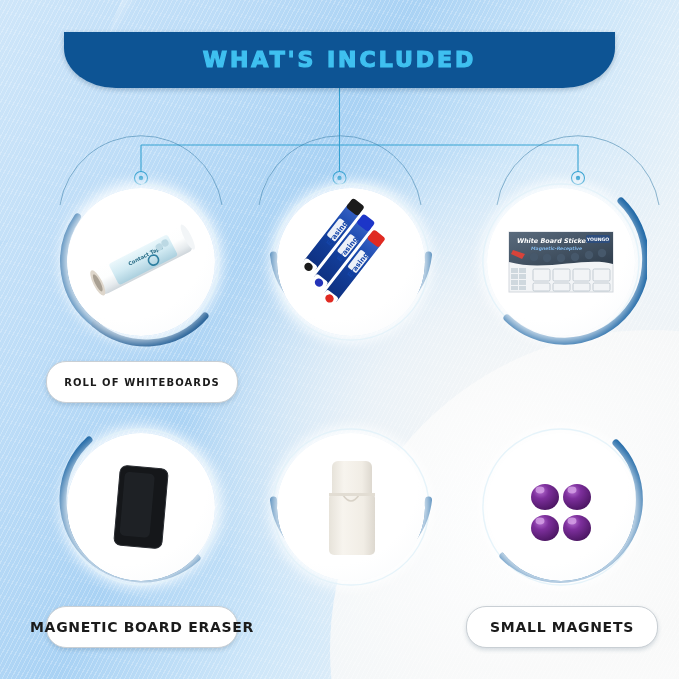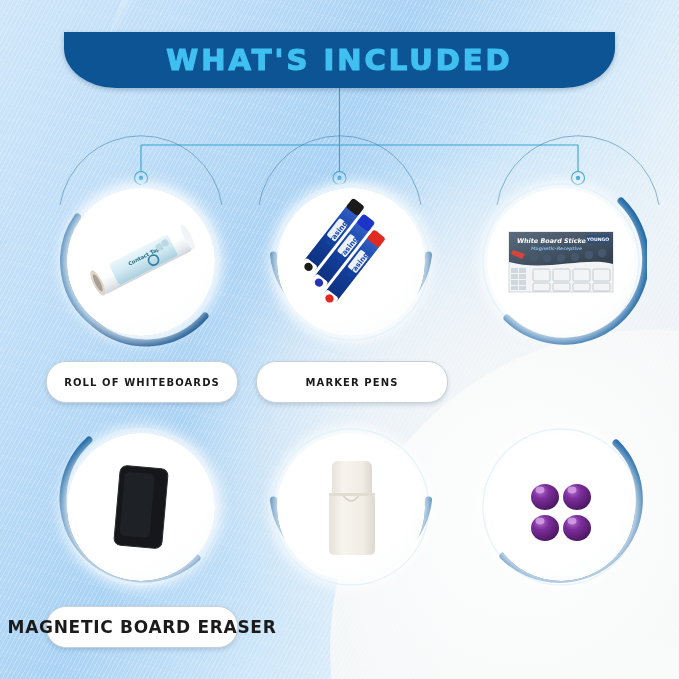--- a/index.html
+++ b/index.html
@@ -37,21 +37,21 @@
     opacity:.85;}
   .vig{position:absolute;inset:0;
     background:radial-gradient(130% 120% at 50% 44%, rgba(255,255,255,0) 58%, rgba(255,255,255,.35) 100%);}
 
   
   .banner{position:absolute;left:64px;top:32px;width:551px;height:56px;
     background:#0d5494;
     border-bottom-left-radius:52px 40px;border-bottom-right-radius:52px 40px;
     box-shadow:0 2px 5px rgba(10,50,90,.25);}
   .banner-title{position:absolute;left:0;right:0;top:4px;text-align:center;
-    font-family:"DejaVu Sans", sans-serif;font-weight:700;font-size:29px;
+    font-family:"DejaVu Sans", sans-serif;font-weight:700;font-size:22px;
     letter-spacing:3px;color:#3fc0f0;line-height:48px;
     -webkit-text-stroke:1.2px #3fc0f0;}
 
   
   .connect{position:absolute;left:0;top:0;width:679px;height:679px;}
 
   
   .cell{position:absolute;width:190px;}
   .r1{top:176px;}
   .r2{top:421px;}
@@ -66,21 +66,21 @@
     box-shadow:0 0 14px 6px rgba(255,255,255,.9);}
   .prod{position:absolute;left:12px;top:12px;width:148px;height:148px;border-radius:50%;overflow:hidden;}
 
   
   .pill{margin:13px auto 0;width:190px;height:40px;border-radius:20px;
     background:#ffffff;border:1px solid #c9cfd4;
     box-shadow:0 2px 4px rgba(40,70,100,.18);
     display:flex;align-items:center;justify-content:center;}
   .pill span{font-family:"DejaVu Sans", sans-serif;font-weight:700;
     font-size:10px;letter-spacing:1.1px;color:#1b1b1b;white-space:nowrap;}
-  .pill.small span{font-size:17px;letter-spacing:.7px;text-align:center;}
+  .pill.small span{font-size:14px;letter-spacing:.7px;text-align:center;}
 </style>
 </head>
 <body>
 
 <div id="stage">
 
   <div class="bg-base"></div>
   <div class="sw sw1"></div>
   <div class="sw sw2"></div>
   <div class="sw sw3"></div>
@@ -196,23 +196,20 @@
               <rect x="52" y="28" width="15" height="12" rx="3" fill="#e02a22"></rect>
               <rect x="52" y="104" width="15" height="9" rx="2.5" fill="#ffffff"></rect>
               <ellipse cx="59.5" cy="110" rx="4.3" ry="4" fill="#e02a22"></ellipse>
               <rect x="54" y="52" width="11" height="22" rx="2" fill="#ffffff" opacity=".92"></rect>
               <text x="59.5" y="70" font-family="DejaVu Sans, sans-serif" font-size="7" font-weight="700" fill="#1545a8" text-anchor="middle" transform="rotate(-90 59.5 66)">Erasing</text>
             </g>
           </g>
         </svg>
       </div>
     </div>
-    <div class="pill">
-      <span>MARKER PENS</span>
-    </div>
   </div>
 
   <div class="cell r1 c3">
     <div class="circle-wrap">
       <svg class="ring" viewBox="0 0 172 172">
         <path d="M86 8 A78 78 0 1 1 85.9 8" fill="none" stroke="#bfe2f2" stroke-width="1.4" opacity=".85"></path>
         <path d="M146 25 A78 78 0 0 1 32 142" fill="none" stroke="#0f5da0" stroke-width="7" stroke-linecap="round"></path>
       </svg>
       <div class="disc"></div>
       <div class="prod">
@@ -331,19 +328,22 @@
             <ellipse cx="90" cy="64" rx="14" ry="13" fill="url(#magG)"></ellipse>
             <ellipse cx="85" cy="57" rx="4.5" ry="3.4" fill="#d9a8ea" opacity=".75"></ellipse>
             <ellipse cx="58" cy="95" rx="14" ry="13" fill="url(#magG)"></ellipse>
             <ellipse cx="53" cy="88" rx="4.5" ry="3.4" fill="#d9a8ea" opacity=".75"></ellipse>
             <ellipse cx="90" cy="95" rx="14" ry="13" fill="url(#magG)"></ellipse>
             <ellipse cx="85" cy="88" rx="4.5" ry="3.4" fill="#d9a8ea" opacity=".75"></ellipse>
           </g>
         </svg>
       </div>
     </div>
+    <div class="pill small">
+      <span>SMALL MAGNETS</span>
+    </div>
   </div>
 
   <div class="banner">
     <div class="banner-title">WHAT'S INCLUDED</div>
   </div>
 
 </div>
 
 </body></html>

